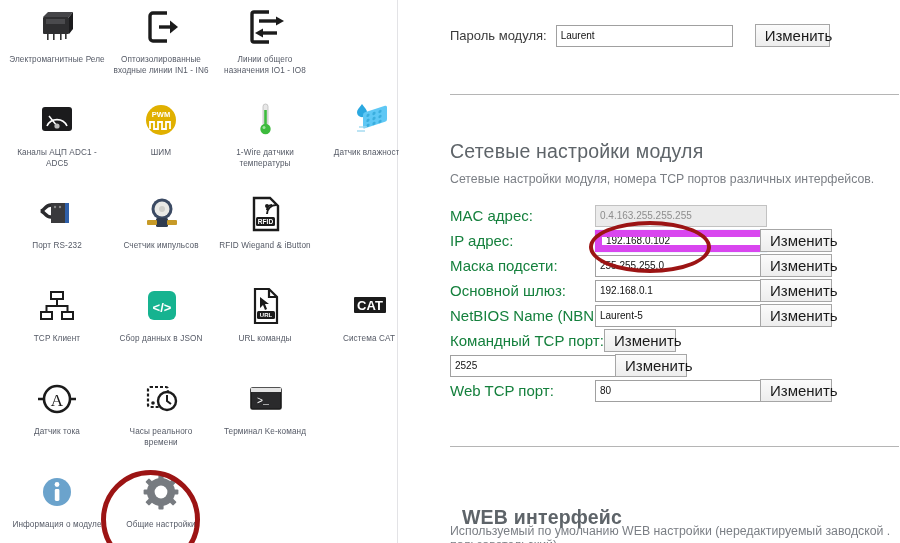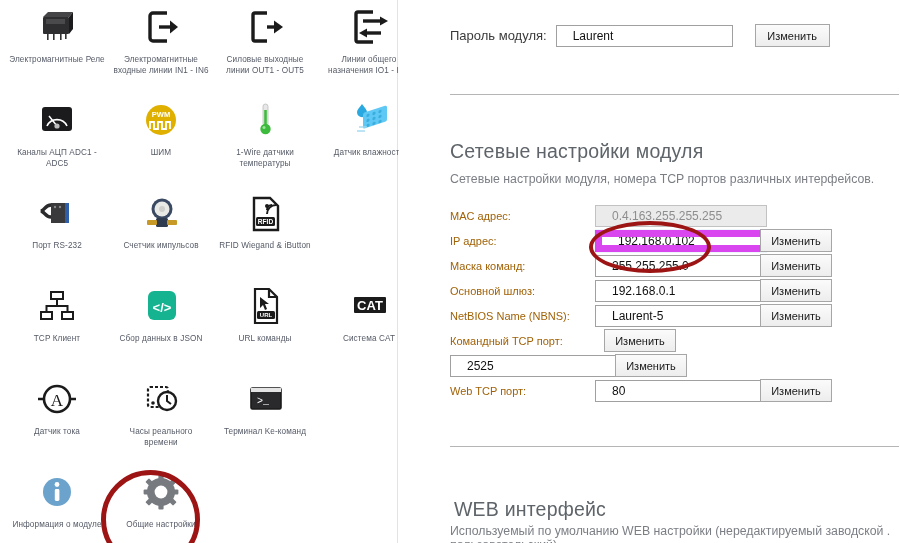--- a/index.html
+++ b/index.html
@@ -68,39 +68,39 @@
   .pwd-row{
     position:absolute;left:51px;top:24px;
     display:flex;align-items:center;
   }
   .pwd-label{
     font-size:13px;color:#3a3a3a;margin-right:9px;
     font-family:"Liberation Sans",sans-serif;
   }
   input.txt{
     font-family:"Liberation Sans",sans-serif;
-    font-size:12px;
+    font-size:10px;
     color:#111;
-    padding:2px 16px;
+    padding:2px 4px;
     border:1px solid #a0a0a0;
     background:#fff;
     box-sizing:border-box;
     height:22px;
     outline:none;
   }
   input.txt.ro{
     background:#ebebeb;color:#8d8d8d;border:1px solid #c2c2c2;
   }
   input.txt.focused{
     border:7px solid #d946ef;
     box-shadow:0 0 1px #9cc6ec;
   }
   button.btn{
     font-family:"Liberation Sans",sans-serif;
-    font-size:11px;
+    font-size:15px;
     color:#1a1a1a;
     background:linear-gradient(#fbfbfb,#ededed);
     border:1px solid #a6a6a6;
     padding:2px 9px;
     height:23px;
     cursor:pointer;
     box-sizing:border-box;
   }
   .sec-title{
     position:absolute;left:51px;
@@ -114,21 +114,21 @@
     font-family:"Liberation Sans",sans-serif;
     white-space:nowrap;
   }
   .net-form{
     position:absolute;left:51px;top:203px;
   }
   .form-row{
     display:flex;align-items:center;height:25px;margin-bottom:0;
   }
   .form-label{
-    width:145px;font-size:11px;color:#a16207;
+    width:145px;font-size:15px;color:#15803d;
     font-family:"Liberation Sans",sans-serif;
     white-space:nowrap;
   }
   .form-field{width:156px;}
   .form-field input{width:172px;}
   .form-btnwrap{width:80px;margin-left:9px;}
   .form-btnwrap button{width:72px;}
   .form-btnwrap.hidden{visibility:hidden;}
 
   
@@ -171,33 +171,21 @@
           <div class="icon-cell">
             <div class="icon-art">
               <svg width="44" height="40" viewBox="0 0 44 40">
                 <g fill="none" stroke="#1b1b1b" stroke-width="3.4">
                   <path d="M28 6 H14 a3 3 0 0 0 -3 3 V31 a3 3 0 0 0 3 3 H28"></path>
                 </g>
                 <path d="M20 20 H34" stroke="#1b1b1b" stroke-width="3.4"></path>
                 <polygon points="31,13.5 39,20 31,26.5" fill="#1b1b1b"></polygon>
               </svg>
             </div>
-            <div class="icon-label">Электромагнитные входные линии IN1 - IN6</div>
-          </div>
-          <div class="icon-cell">
-            <div class="icon-art">
-              <svg width="44" height="40" viewBox="0 0 44 40">
-                <g fill="none" stroke="#1b1b1b" stroke-width="3.4">
-                  <path d="M24 6 H12 a2 2 0 0 0 -2 2 V32 a2 2 0 0 0 2 2 H24"></path>
-                </g>
-                <path d="M24 20 H34" stroke="#1b1b1b" stroke-width="3.4"></path>
-                <polygon points="31,13.5 40,20 31,26.5" fill="#1b1b1b"></polygon>
-              </svg>
-            </div>
-            <div class="icon-label">Силовые выходные линии OUT1 - OUT5</div>
+            <div class="icon-label">Оптоизолированные входные линии IN1 - IN6</div>
           </div>
           <div class="icon-cell">
             <div class="icon-art">
               <svg width="44" height="40" viewBox="0 0 44 40">
                 <g fill="none" stroke="#1b1b1b" stroke-width="3.4">
                   <path d="M26 5 H11 a2 2 0 0 0 -2 2 V33 a2 2 0 0 0 2 2 H26"></path>
                   <path d="M16 14 H36"></path>
                   <path d="M16 26 H34"></path>
                 </g>
                 <polygon points="33,9.5 41,14 33,18.5" fill="#1b1b1b"></polygon>
@@ -453,21 +441,21 @@
           <div class="form-label">MAC адрес:</div>
           <div class="form-field"><input class="txt ro" type="text" readonly="" value="0.4.163.255.255.255" style=""></div>
           <div class="form-btnwrap hidden"><button class="btn"></button></div>
         </div>
         <div class="form-row">
           <div class="form-label">IP адрес:</div>
           <div class="form-field"><input class="txt focused" type="text" value="192.168.0.102" style=""></div>
           <div class="form-btnwrap"><button class="btn">Изменить</button></div>
         </div>
         <div class="form-row">
-          <div class="form-label">Маска команд:</div>
+          <div class="form-label">Маска подсети:</div>
           <div class="form-field"><input class="txt" type="text" value="255.255.255.0" style=""></div>
           <div class="form-btnwrap"><button class="btn">Изменить</button></div>
         </div>
         <div class="form-row">
           <div class="form-label">Основной шлюз:</div>
           <div class="form-field"><input class="txt" type="text" value="192.168.0.1" style=""></div>
           <div class="form-btnwrap"><button class="btn">Изменить</button></div>
         </div>
         <div class="form-row">
           <div class="form-label">NetBIOS Name (NBNS):</div>
@@ -484,20 +472,20 @@
         </div>
         <div class="form-row">
           <div class="form-label">Web TCP порт:</div>
           <div class="form-field"><input class="txt" type="text" value="80" style=""></div>
           <div class="form-btnwrap"><button class="btn">Изменить</button></div>
         </div>
       </div>
 
     <div class="divider" style="top:446px;"></div>
 
-    <h2 class="sec-title" style="top:494px;margin:4px;">WEB интерфейс</h2>
+    <h2 class="sec-title" style="top:494px;margin:12px;font-weight:bold;">WEB интерфейс</h2>
     <div class="sec-sub" style="top:524px;">Используемый по умолчанию WEB настройки (нередактируемый заводской .</div>
     <div class="sec-sub" style="top:538px;">пользовательский)</div>
   </div>
 
   <div class="annot" id="annot-ip"></div>
   <div class="annot" id="annot-gear"></div>
 </div>
 
 </body></html>

